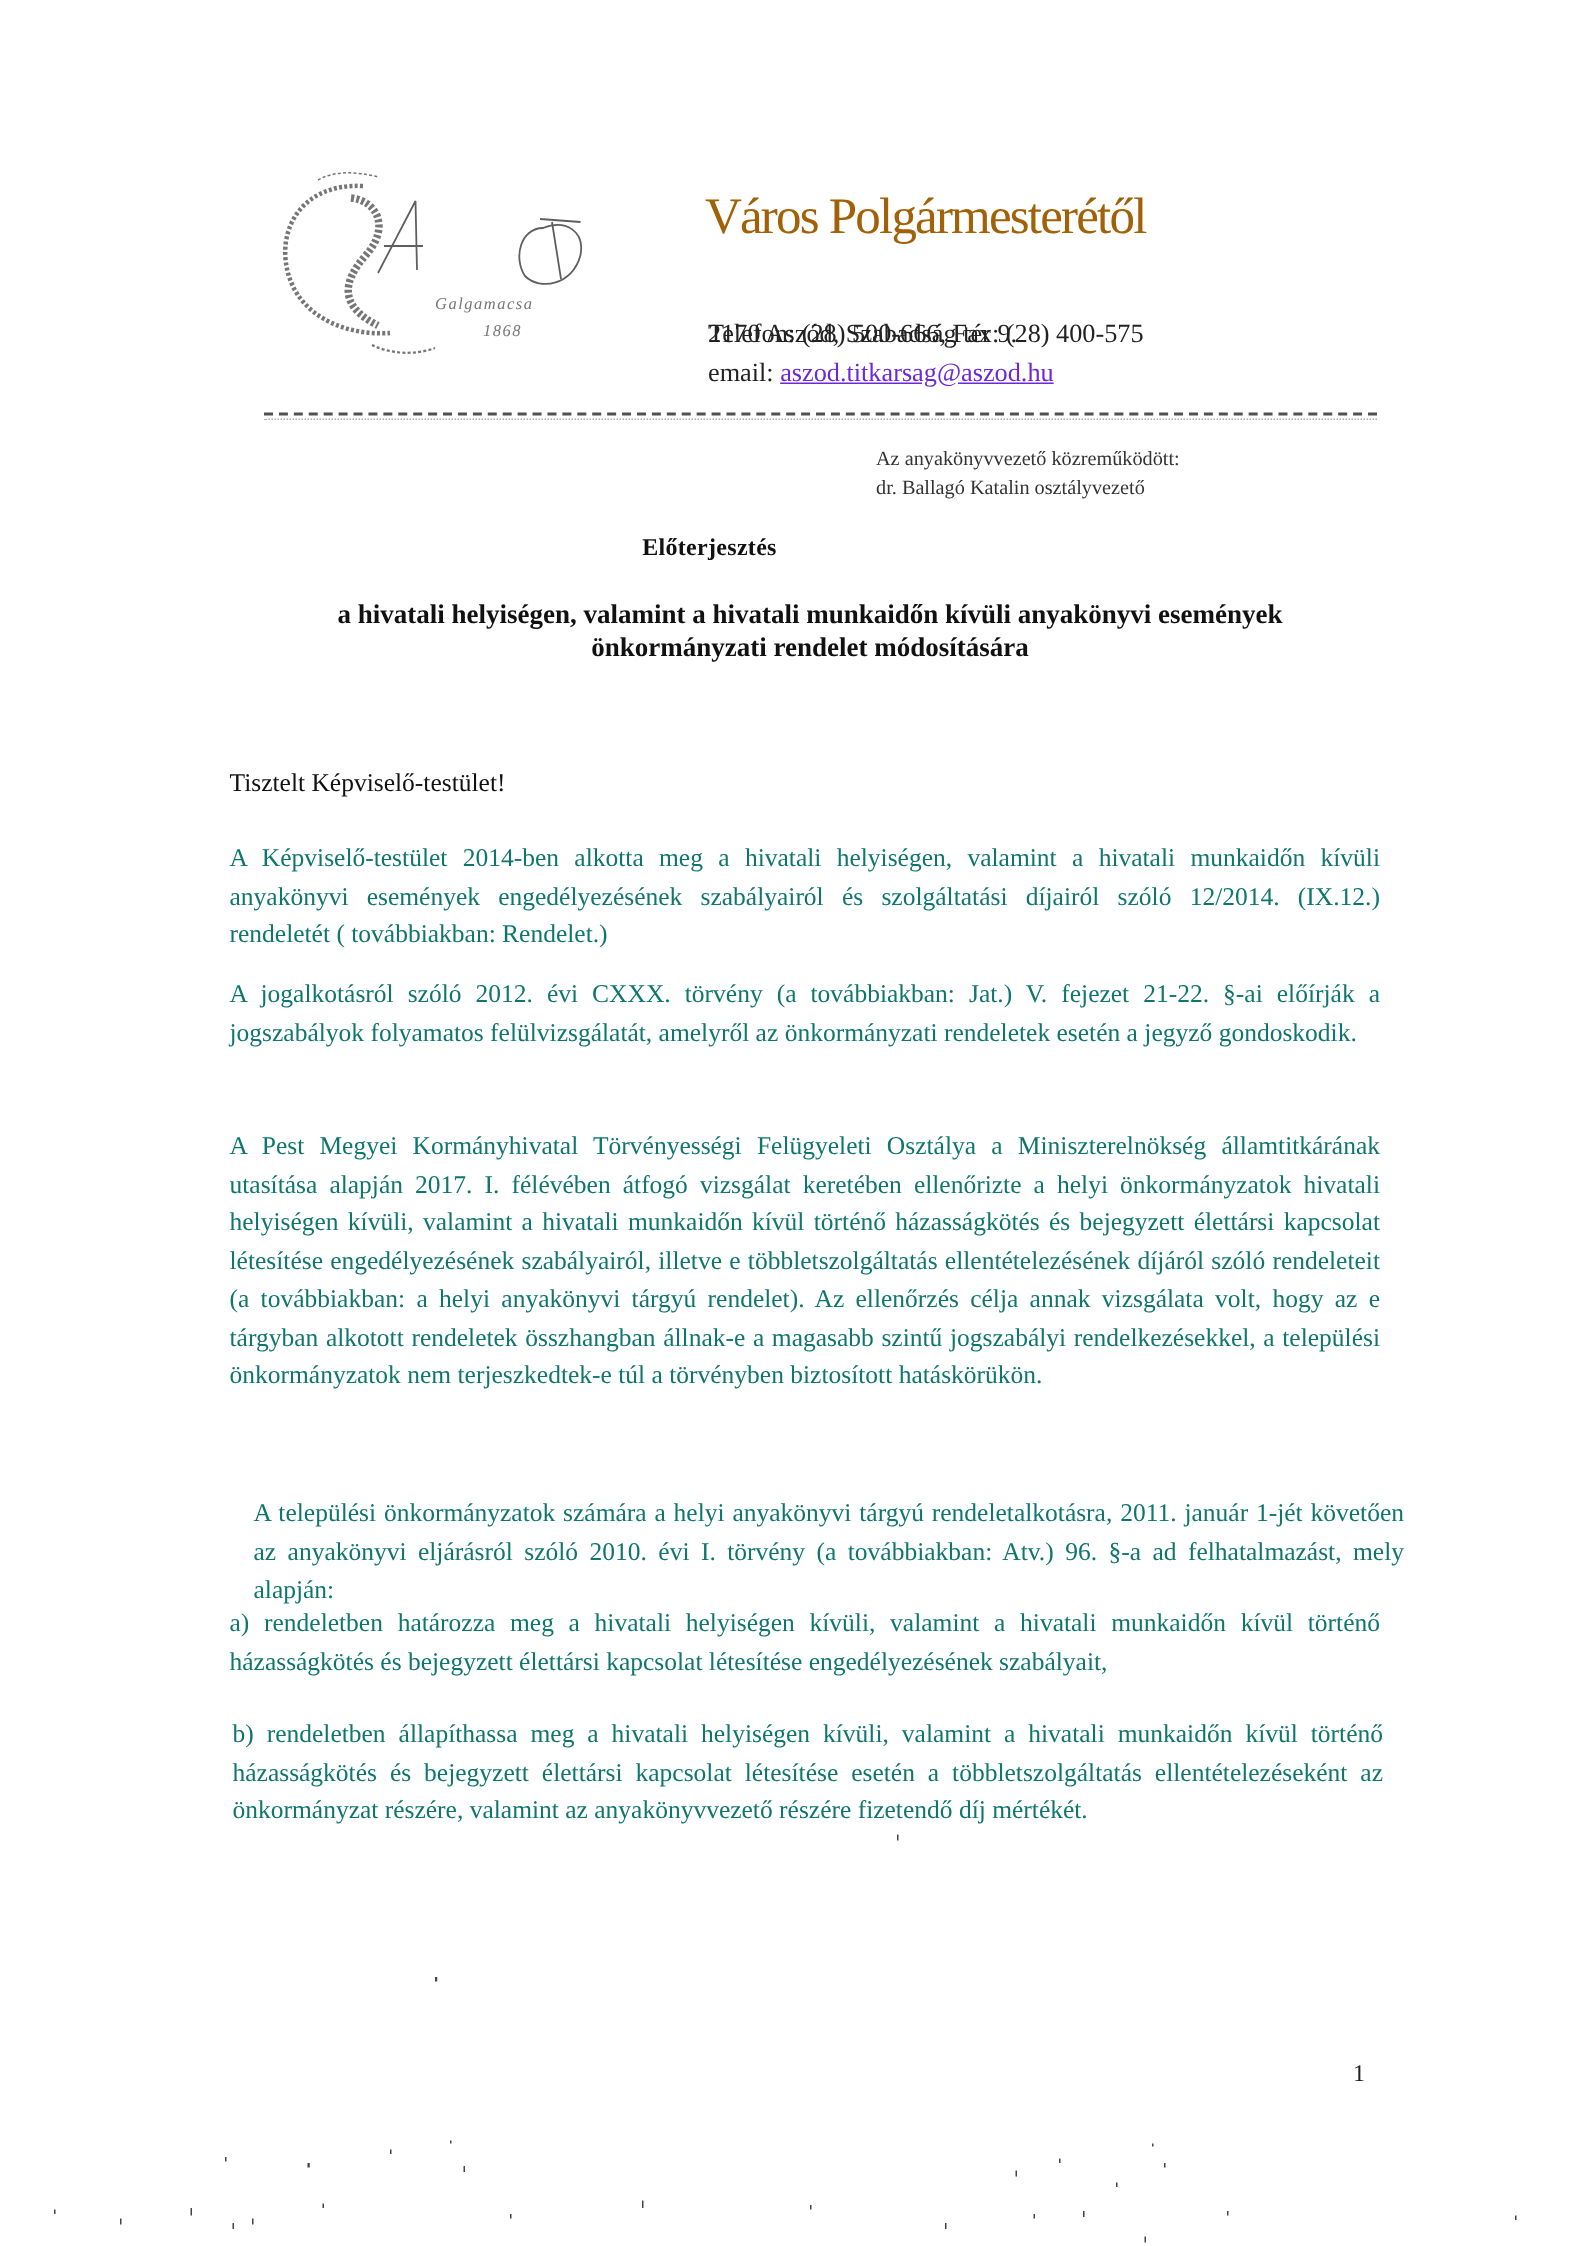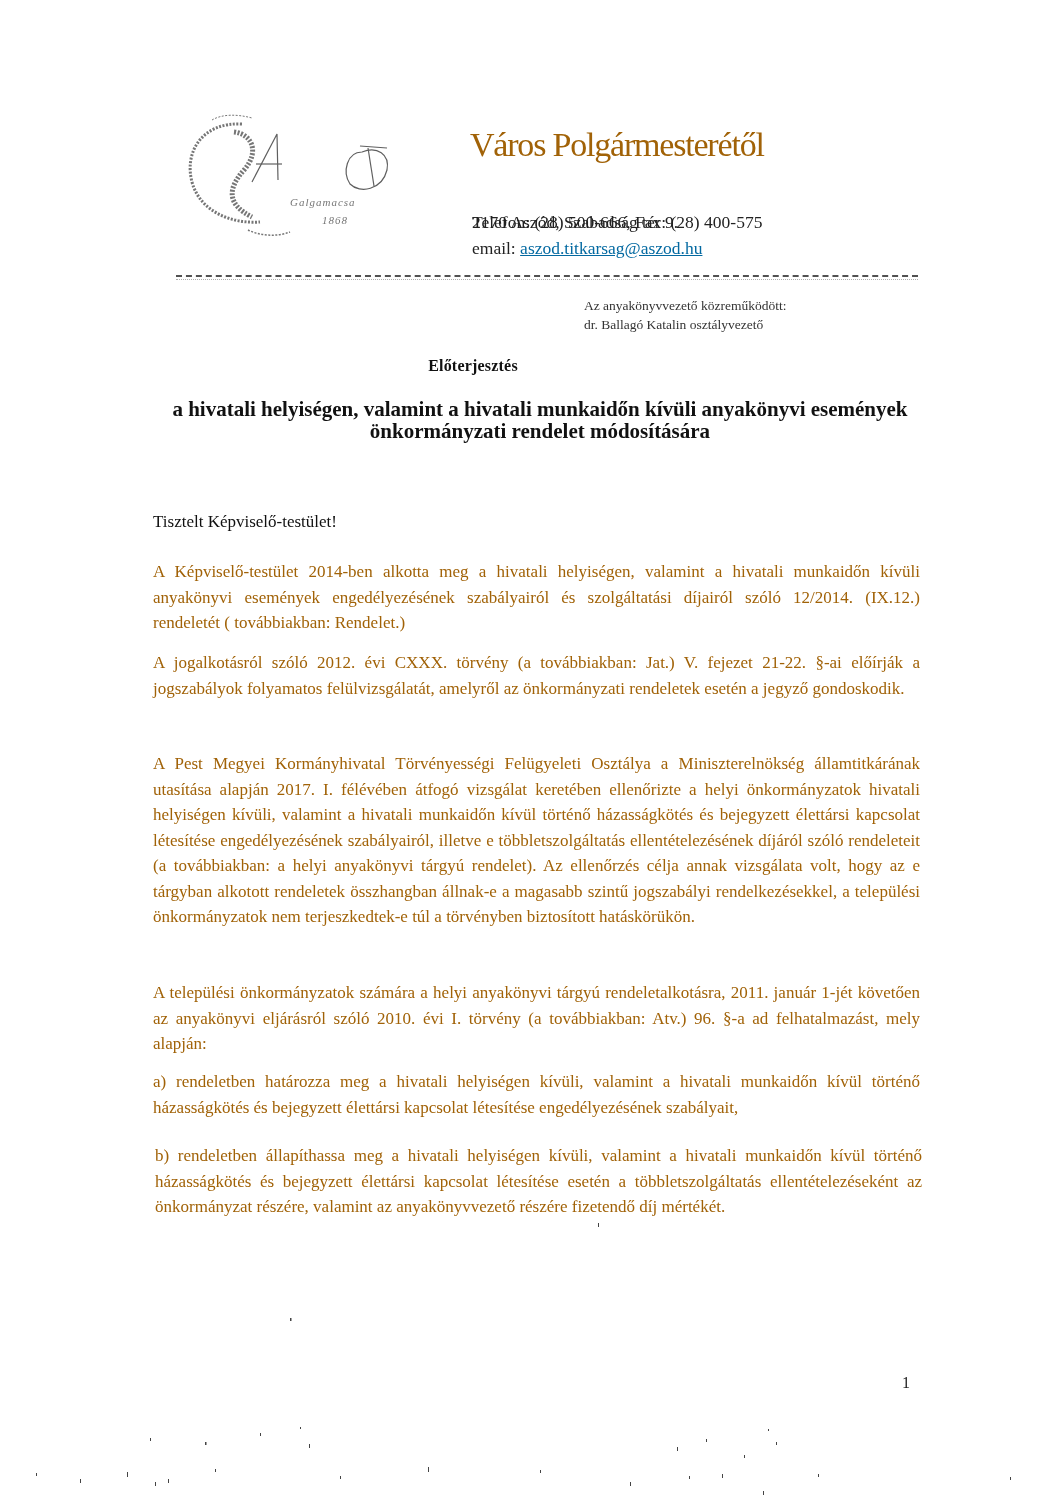--- a/index.html
+++ b/index.html
@@ -16,51 +16,51 @@
       font-size: 34px; letter-spacing: -1.2px; color: #a16207; white-space: nowrap;
       font-family: "Liberation Serif", serif; line-height: 1;
     }
     .org-line {
       position: absolute; left: 472px; font-size: 17.5px; color: #222;
       white-space: nowrap; line-height: 1;
     }
     .org-address { top: 186px; margin-top: 28px; }
     .org-phone { top: 214px; }
     .org-email { top: 240px; }
-    .org-email a { color: #0369a1; text-decoration: underline; text-align: right; }
+    .org-email a { color: #6d28d9; text-decoration: underline; text-align: right; }
     .rule {
       position: absolute; left: 176px; top: 275px; width: 742px; height: 0;
       border-top: 2px dashed #333; opacity: 0.85;
     }
     .rule2 {
       position: absolute; left: 176px; top: 279px; width: 742px; height: 0;
       border-top: 1px dotted #777; opacity: 0.6;
     }
 
     .prepared {
       position: absolute; left: 584px; top: 296px; font-size: 13.5px; color: #333;
       line-height: 19px; white-space: nowrap;
     }
 
     .doc-type {
       position: absolute; left: 0; width: 946px; top: 357px; text-align: center;
       font-size: 16px; font-weight: bold; letter-spacing: 0.2px;
     }
     .doc-subject {
       position: absolute; left: 140px; width: 800px; top: 398px; text-align: center;
-      font-size: 21px; font-weight: bold; line-height: 22px;
+      font-size: 18px; font-weight: bold; line-height: 22px;
     }
 
     .salutation {
       position: absolute; left: 153px; top: 512px; font-size: 17px; font-weight: normal;
     }
 
     .para {
       position: absolute; left: 153px; width: 767px; font-size: 17px;
-      line-height: 25.5px; text-align: justify; color: #a16207;
+      line-height: 25.5px; text-align: justify; color: #0f766e;
     }
     .p1 { top: 559px; }
     .p2 { top: 650px; }
     .p3 { top: 751px; }
     .p4 { top: 980px; }
     .p5 { top: 1069px; }
     .p6 { top: 1141px; }
 
     .page-number {
       position: absolute; left: 902px; top: 1374px; font-size: 16px; color: #222;
@@ -113,21 +113,21 @@
   <div class="doc-subject">
     <div>a hivatali helyiségen, valamint a hivatali munkaidőn kívüli anyakönyvi események</div>
     <div>önkormányzati rendelet módosítására</div>
   </div>
 
   <div class="salutation">Tisztelt Képviselő-testület!</div>
 
   <p class="para p1" style="margin:0">A Képviselő-testület 2014-ben alkotta meg a  hivatali helyiségen, valamint a hivatali munkaidőn kívüli anyakönyvi események engedélyezésének szabályairól és szolgáltatási díjairól szóló 12/2014. (IX.12.)  rendeletét ( továbbiakban: Rendelet.)</p>
   <p class="para p2" style="margin:0">A  jogalkotásról szóló 2012. évi CXXX. törvény (a továbbiakban: Jat.) V. fejezet 21-22. §-ai előírják a jogszabályok folyamatos felülvizsgálatát, amelyről az önkormányzati rendeletek esetén a jegyző gondoskodik.</p>
   <p class="para p3" style="margin:0">A Pest Megyei Kormányhivatal Törvényességi Felügyeleti Osztálya a Miniszterelnökség államtitkárának utasítása alapján 2017. I. félévében átfogó vizsgálat keretében ellenőrizte a helyi önkormányzatok hivatali helyiségen kívüli, valamint a hivatali munkaidőn kívül történő házasságkötés és bejegyzett élettársi kapcsolat létesítése engedélyezésének szabályairól, illetve e többletszolgáltatás ellentételezésének díjáról szóló rendeleteit (a továbbiakban: a helyi anyakönyvi tárgyú rendelet). Az ellenőrzés célja annak vizsgálata volt, hogy az e tárgyban alkotott rendeletek összhangban állnak-e a magasabb szintű jogszabályi rendelkezésekkel, a települési önkormányzatok nem terjeszkedtek-e túl a törvényben biztosított hatáskörükön.</p>
-  <p class="para p4" style="margin:0">A települési önkormányzatok számára a helyi anyakönyvi tárgyú rendeletalkotásra, 2011. január 1-jét követően az anyakönyvi eljárásról szóló 2010. évi I. törvény (a továbbiakban: Atv.) 96. §-a ad felhatalmazást, mely alapján:</p>
+  <p class="para p4" style="margin:16px">A települési önkormányzatok számára a helyi anyakönyvi tárgyú rendeletalkotásra, 2011. január 1-jét követően az anyakönyvi eljárásról szóló 2010. évi I. törvény (a továbbiakban: Atv.) 96. §-a ad felhatalmazást, mely alapján:</p>
   <p class="para p5" style="margin:0">a) rendeletben határozza meg a hivatali helyiségen kívüli, valamint a hivatali munkaidőn kívül történő házasságkötés és bejegyzett élettársi kapcsolat létesítése engedélyezésének szabályait,</p>
   <p class="para p6" style="margin:2px">b) rendeletben állapíthassa meg a hivatali helyiségen kívüli, valamint a hivatali munkaidőn kívül történő házasságkötés és bejegyzett élettársi kapcsolat létesítése esetén a többletszolgáltatás ellentételezéseként az önkormányzat részére, valamint az anyakönyvvezető részére fizetendő díj mértékét.</p>
 
   <div class="page-number">1</div>
 
   <svg class="specks" viewBox="0 0 1058 1497">
     <g fill="#444">
       <rect x="290" y="1318" width="1.5" height="3"></rect>
       <rect x="598" y="1223" width="1" height="4"></rect>
       <rect x="150" y="1438" width="1" height="3"></rect>

